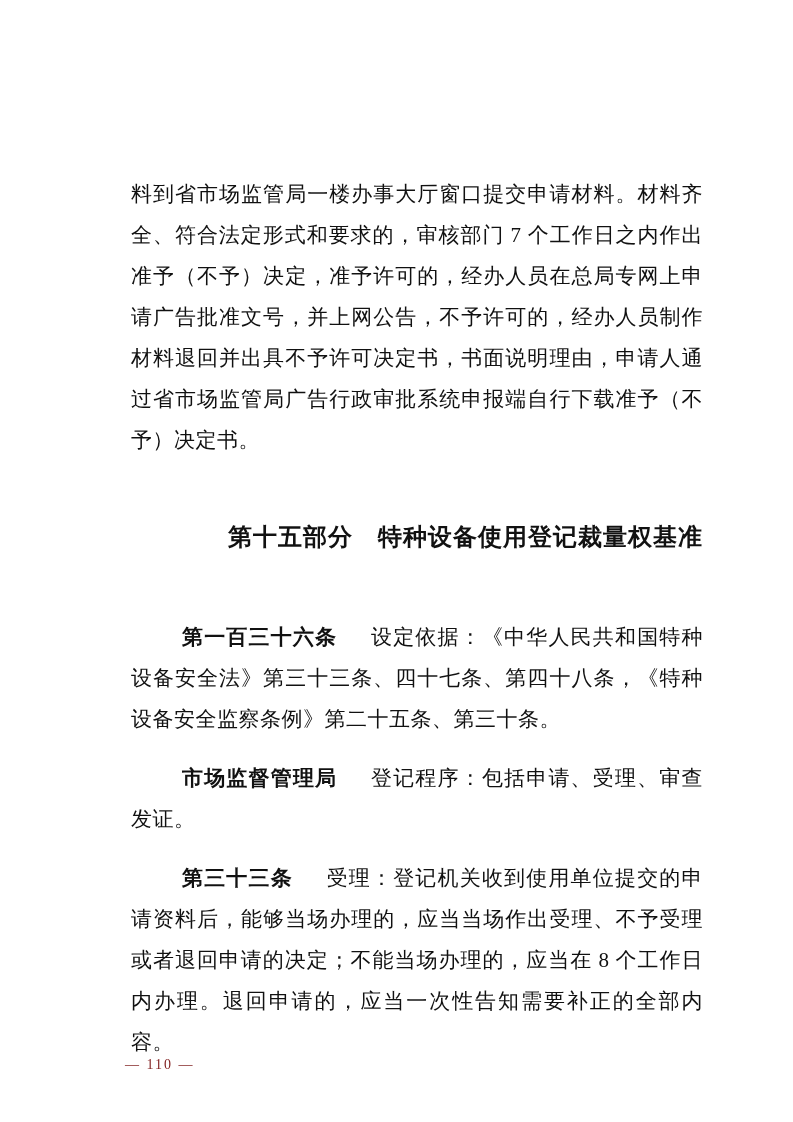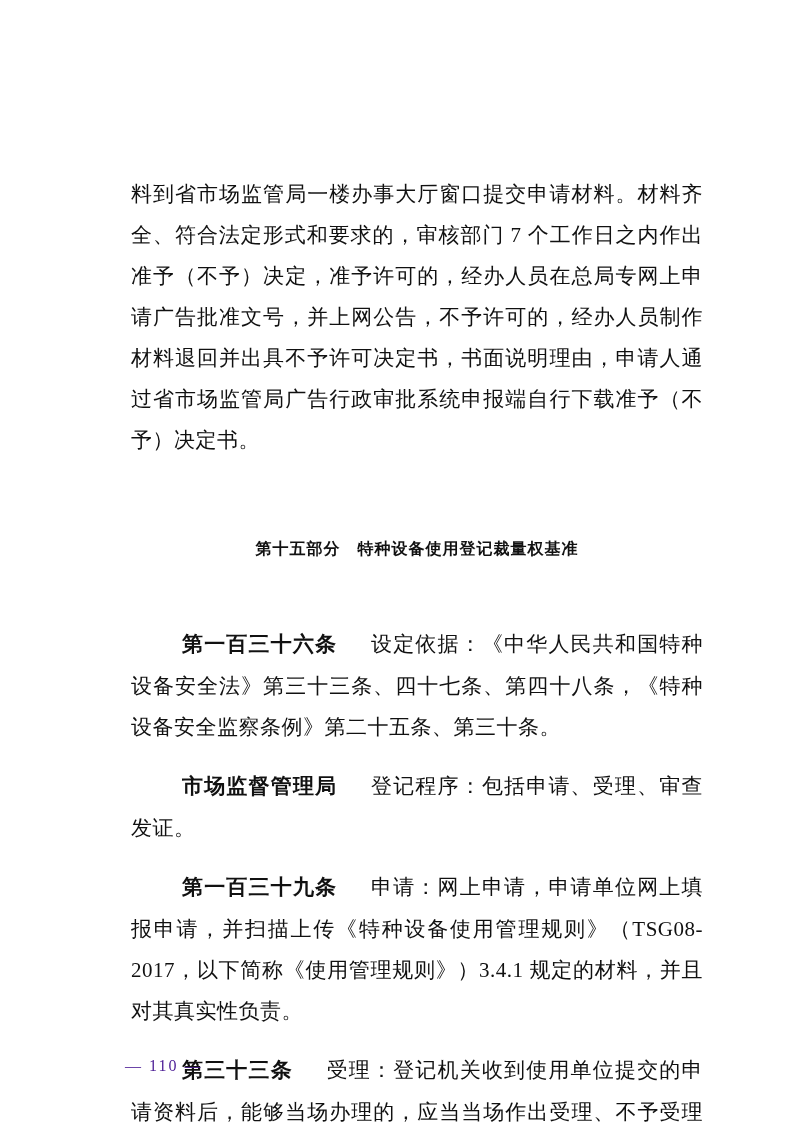--- a/index.html
+++ b/index.html
@@ -26,39 +26,39 @@
     line-height: 41px;
     text-align: justify;
     text-justify: inter-ideograph;
     letter-spacing: 0.5px;
   }
   p.indent {
     text-indent: 2em;
   }
   .article-num {
     font-weight: bold;
-    font-family: Liberation Mono, monospace;
+    font-family: Liberation Serif, serif;
     margin-right: 0.75em;
   }
   h2.section-heading {
     font-family: "Liberation Sans", "DejaVu Sans", sans-serif;
-    font-size: 16px;
+    font-size: 24px;
     font-weight: bold;
-    text-align: center;
-    margin-top: 60px;
+    text-align: right;
+    margin-top: 42px;
     margin-bottom: 46px;
     letter-spacing: 1px;
   }
   .page-number {
     position: absolute;
     left: 98px;
     top: 1030px;
-    font-size: 16px;
+    font-size: 14px;
     letter-spacing: 2px;
-    color: #4c1d95;
+    color: #7f1d1d;
   }
 </style>
 </head>
 <body>
 
 <div class="page">
   <div class="content">
 
     <p class="body-par">料到省市场监管局一楼办事大厅窗口提交申请材料。材料齐全、符合法定形式和要求的，审核部门 7 个工作日之内作出准予（不予）决定，准予许可的，经办人员在总局专网上申请广告批准文号，并上网公告，不予许可的，经办人员制作材料退回并出具不予许可决定书，书面说明理由，申请人通过省市场监管局广告行政审批系统申报端自行下载准予（不予）决定书。</p>
 
@@ -66,23 +66,20 @@
 
     <p class="body-par indent">
       <span class="article-num">第一百三十六条</span><span>设定依据：《中华人民共和国特种设备安全法》第三十三条、四十七条、第四十八条，《特种设备安全监察条例》第二十五条、第三十条。</span>
     </p>
 
 
     <p class="body-par indent">
       <span class="article-num">市场监督管理局</span><span>登记程序：包括申请、受理、审查发证。</span>
     </p>
 
-    <p class="body-par indent">
-      <span class="article-num">第一百三十九条</span><span>申请：网上申请，申请单位网上填报申请，并扫描上传《特种设备使用管理规则》（TSG08-2017，以下简称《使用管理规则》）3.4.1 规定的材料，并且对其真实性负责。</span>
-    </p>
 
     <p class="body-par indent">
       <span class="article-num">第三十三条</span><span>受理：登记机关收到使用单位提交的申请资料后，能够当场办理的，应当当场作出受理、不予受理或者退回申请的决定；不能当场办理的，应当在 8 个工作日内办理。退回申请的，应当一次性告知需要补正的全部内容。</span>
     </p>
 
   </div>
 
   <div class="page-number">— 110 —</div>
 </div>
 

